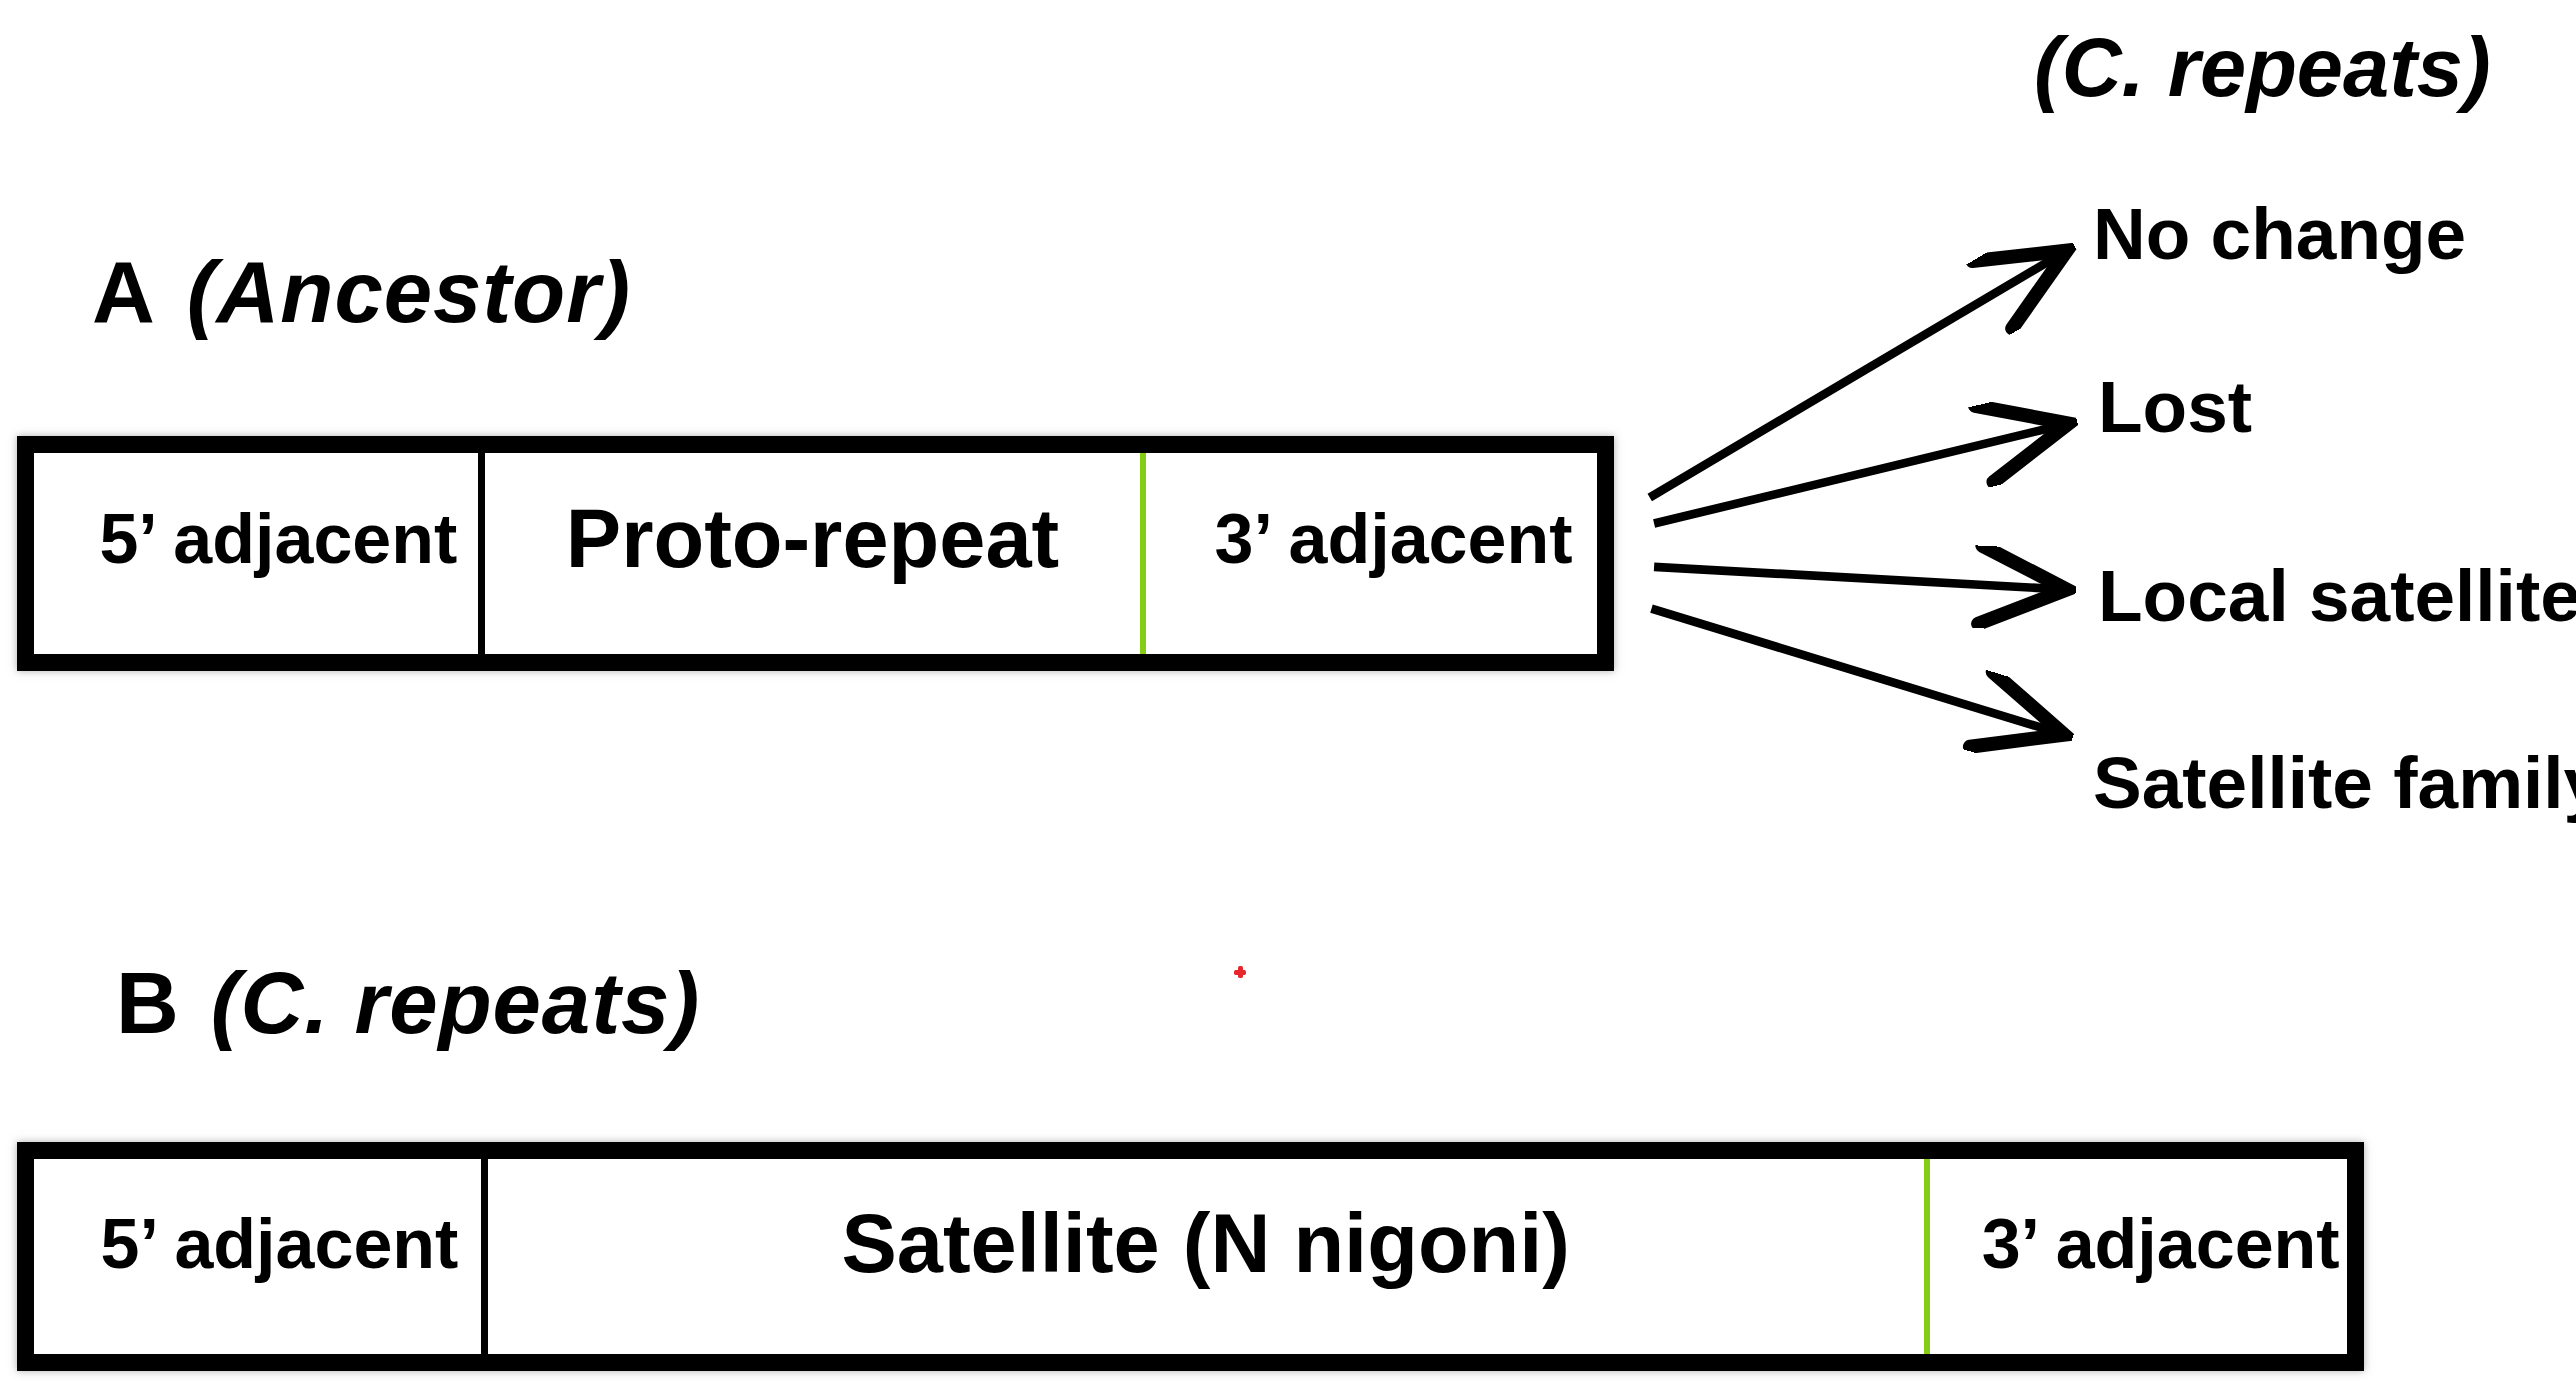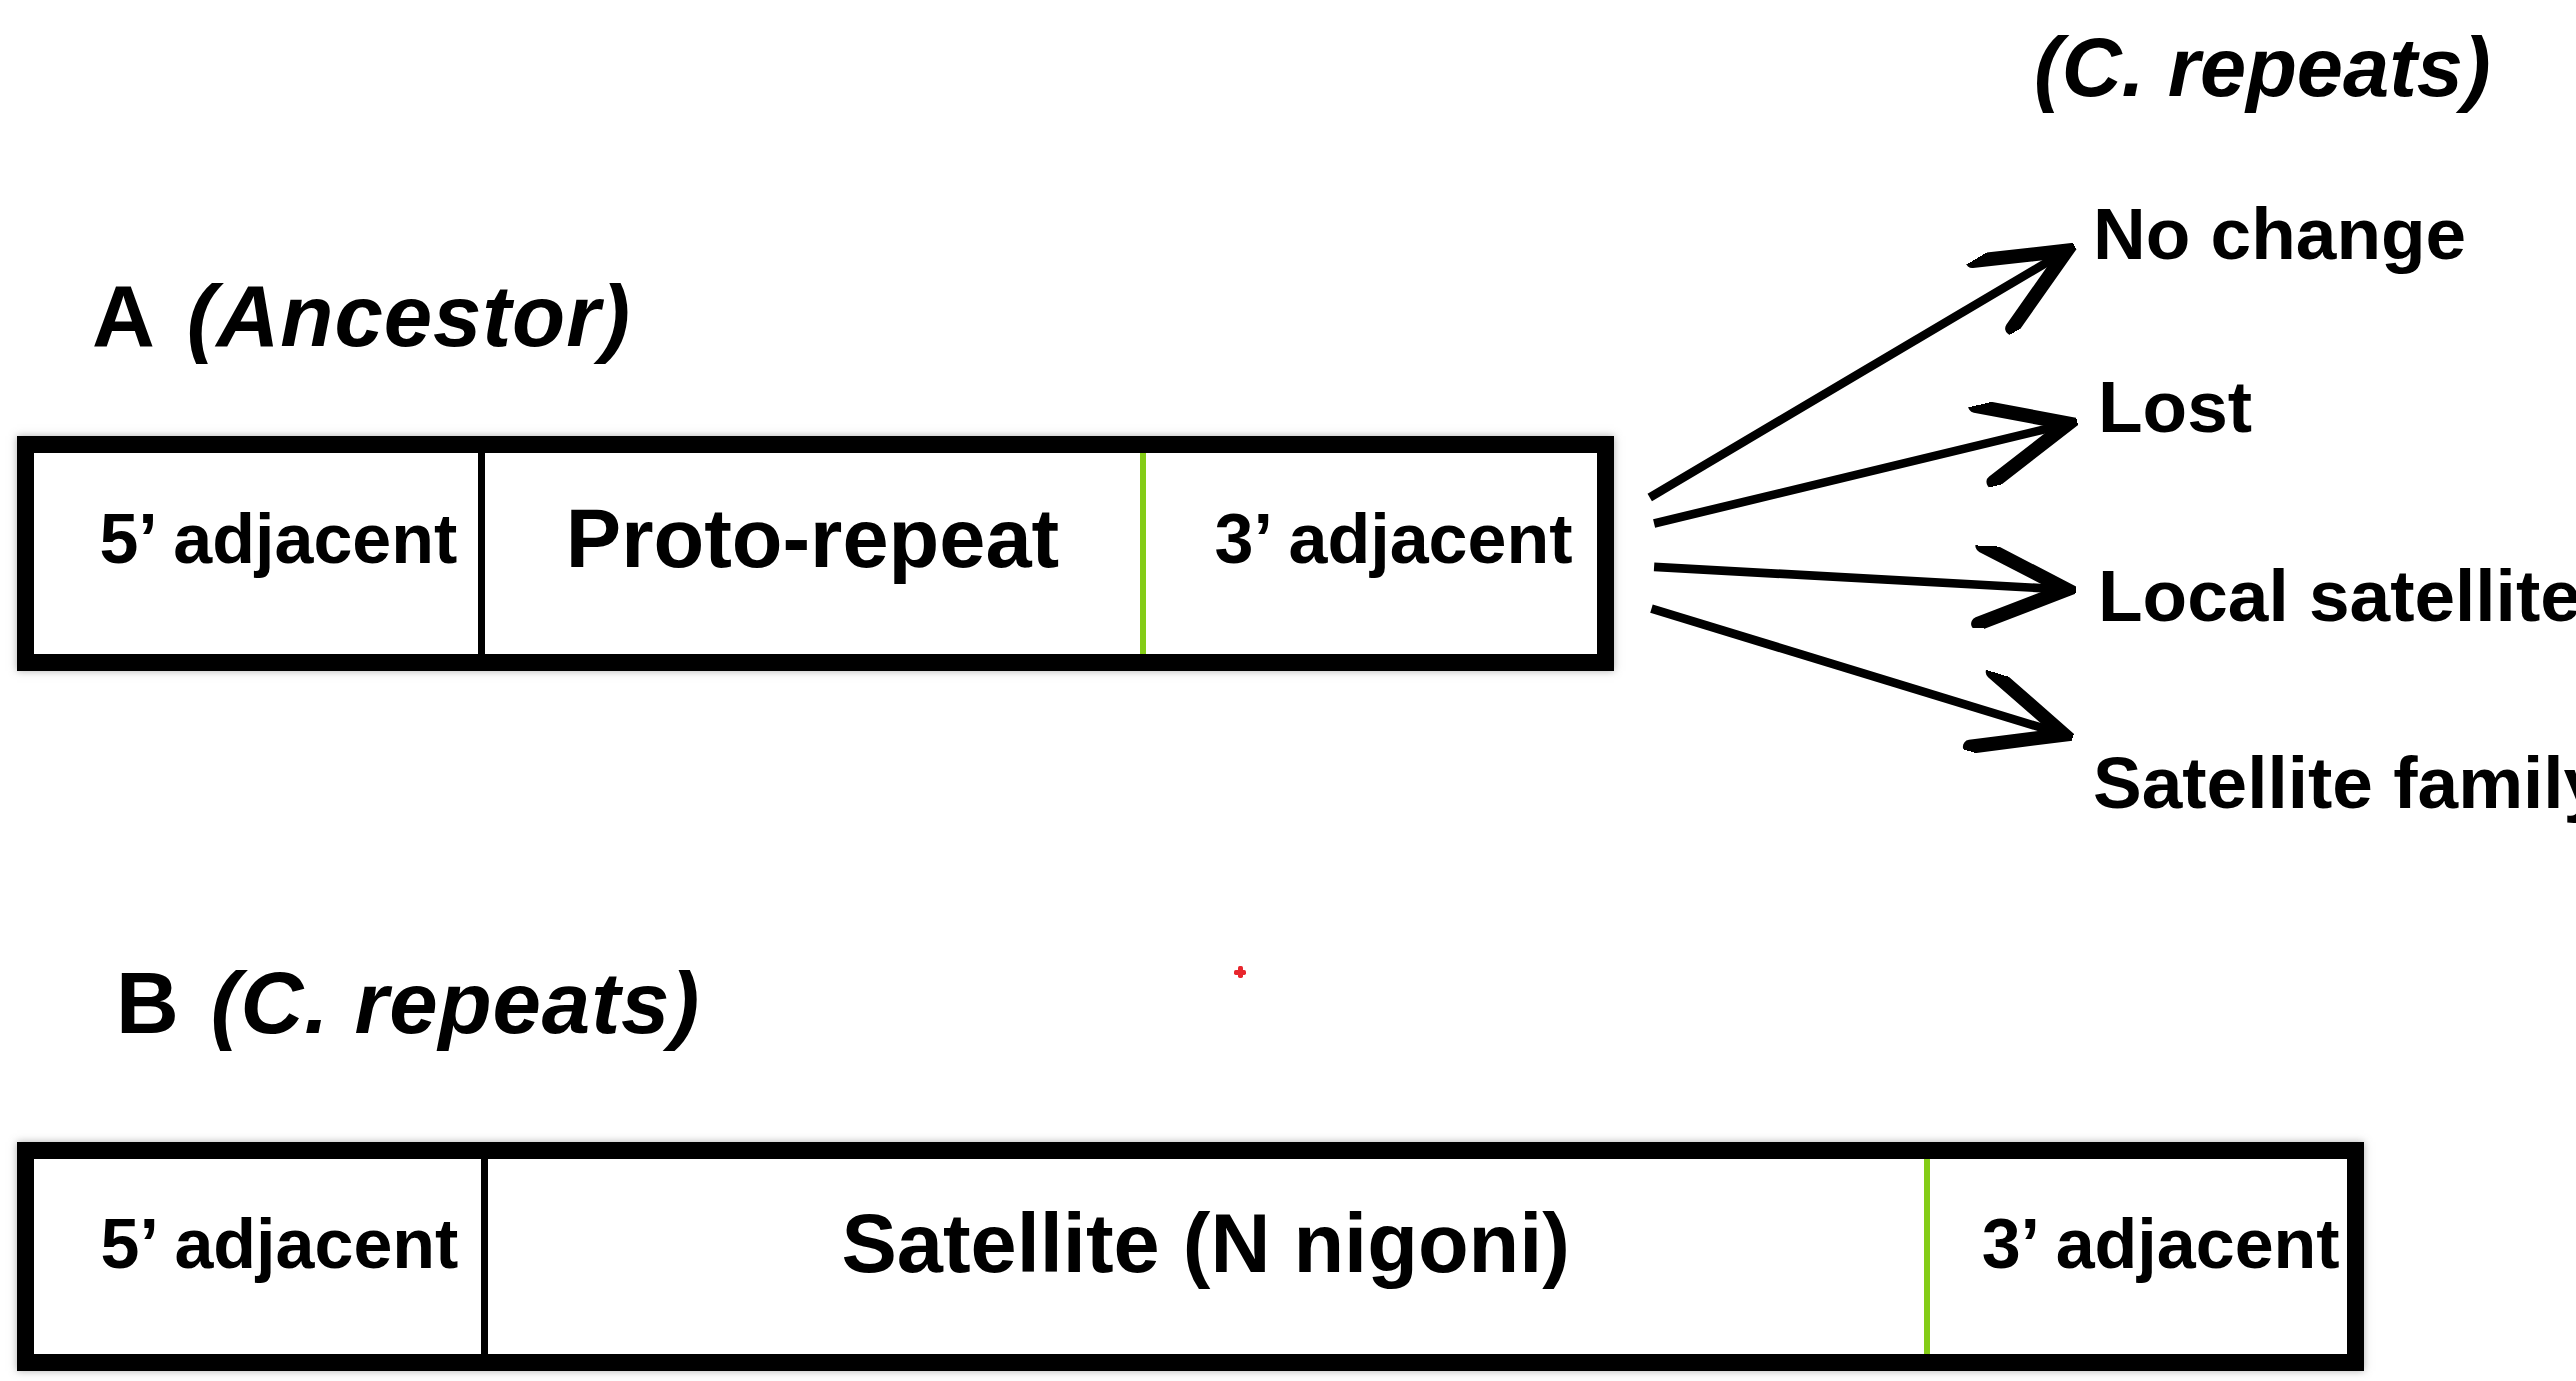--- a/index.html
+++ b/index.html
@@ -96,21 +96,21 @@
   .stray-mark::after {
     content: ""; position: absolute; left: 0; top: 3.5px; width: 12px; height: 5.2px;
     background: var(--stray, #e8262d); border-radius: 1.7px;
   }
 </style>
 </head>
 <body>
 
 <div class="figure" style="background: rgb(255, 255, 255); color: rgb(0, 0, 0); --stray: #e8262d;">
 
-  <div class="panel-label" style="left:92px; top:272px;">
+  <div class="panel-label" style="left:92px; top:248px;">
     <span>A</span><span class="species">(Ancestor)</span>
   </div>
 
   <div class="species-header">(C. repeats)</div>
 
   <div class="seg-box" id="box-a">
     <div class="seg s1">
       <span class="seg-text-small">5’ adjacent</span>
     </div>
     <div class="seg s2 mid">

